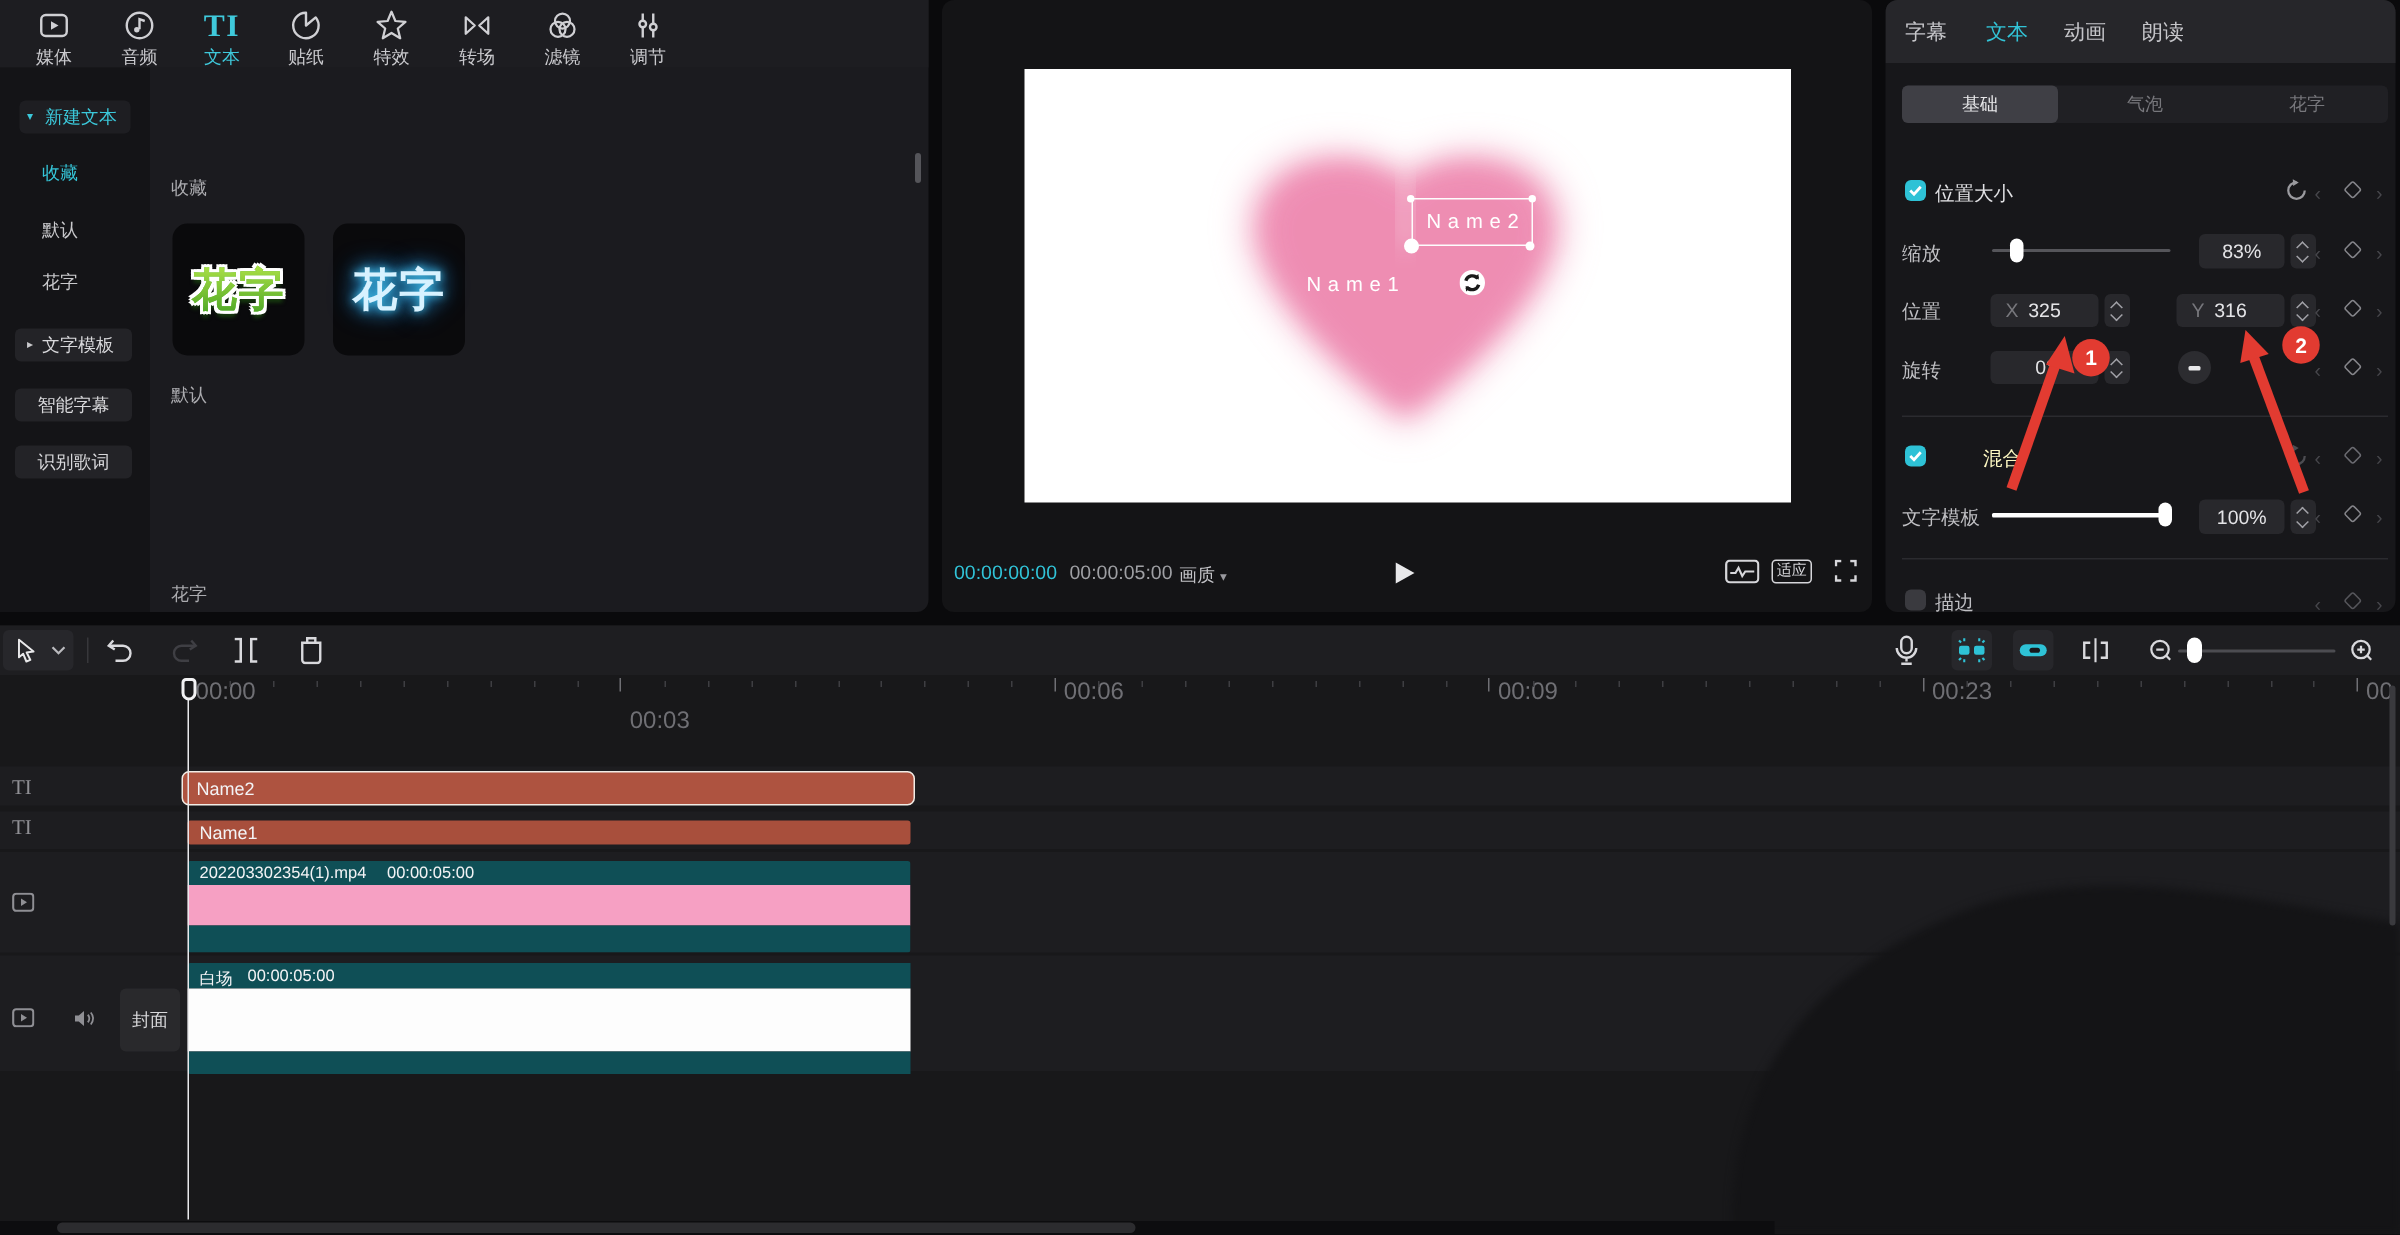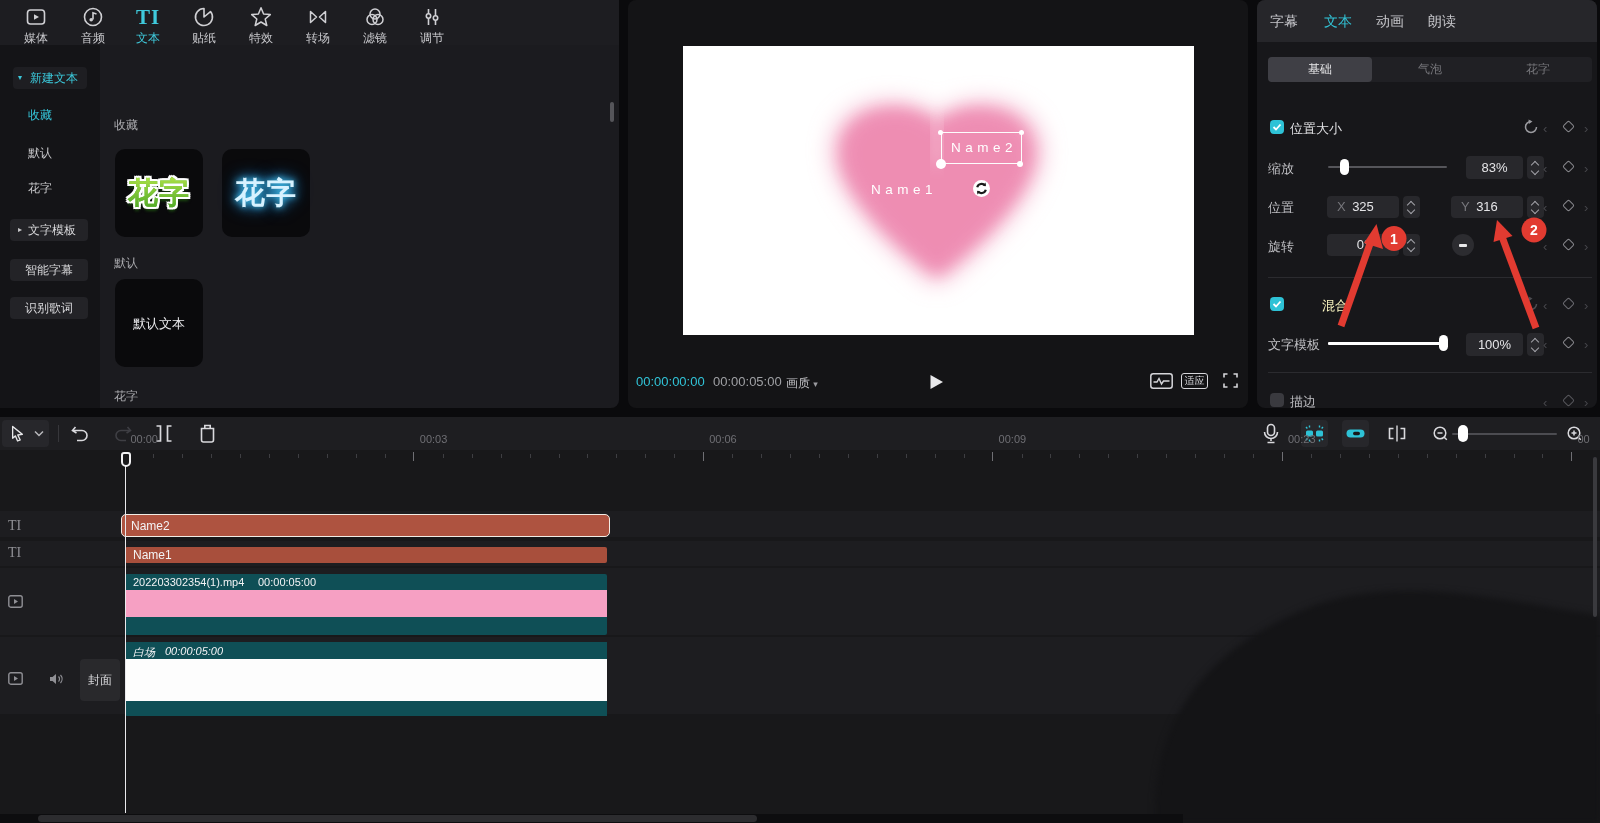--- a/index.html
+++ b/index.html
@@ -45,21 +45,21 @@
   .kfarr{position:absolute;color:#46464b;font-size:13px;line-height:13px;}
   .slidertrack{position:absolute;height:2px;background:#55555a;border-radius:1px;}
   .sliderknob{position:absolute;width:9px;height:16px;background:#fff;border-radius:4.5px;}
   
   #timeline{left:0;top:417px;width:1600px;height:406px;background:#18181a;}
   #ttoolbar{left:0;top:0;width:1600px;height:33px;background:#1e1e21;}
   .lane{position:absolute;left:0;width:1600px;background:#1d1d20;}
   .clip{position:absolute;overflow:hidden;}
   .cliptext{position:absolute;color:#f3f3f5;font-size:11px;white-space:nowrap;}
   .tick{position:absolute;top:37px;width:1px;height:3.5px;background:#3e3e42;}
-  .majlab{position:absolute;top:16px;color:#6f6f74;font-size:11px;white-space:nowrap;}
+  .majlab{position:absolute;top:36px;color:#6f6f74;font-size:16px;white-space:nowrap;}
 </style>
 </head>
 <body>
 <div id="stage">
   <div class="abs" id="leftpanel">
     <div class="abs" id="topbar">
       <div class="tbi" style="left:8px;">
         <svg width="24" height="24" viewBox="0 0 24 24">
             <rect x="3.5" y="5" width="17" height="14" rx="3" fill="none" stroke="#d0d0d4" stroke-width="1.6"></rect>
             <path d="M10 9.2 L15 12 L10 14.8 Z" fill="#d0d0d4"></path>
@@ -131,23 +131,20 @@
     <div class="abs" style="left:610px;top:102px;width:4px;height:20px;border-radius:2px;background:#55555a;"></div>
     <div class="seclabel" style="left:114px;top:117px;">收藏</div>
     <div class="card" style="left:115px;top:149px;">
       <div style="position:absolute;left:0;top:24px;width:88px;text-align:center;font-size:30px;font-weight:bold;color:#5cb832;letter-spacing:1px;text-shadow:-2px -2px 0 #fff,2px -2px 0 #fff,-2px 2px 0 #fff,2px 2px 0 #fff,0 -2px 0 #fff,0 2px 0 #fff,-2px 0 0 #fff,2px 0 0 #fff,0 4px 3px #1c4d10;">花字</div>
       <div style="position:absolute;left:0;top:24px;width:88px;text-align:center;font-size:30px;font-weight:bold;color:transparent;background:linear-gradient(#b8e84a,#3f9e22);-webkit-background-clip:text;background-clip:text;letter-spacing:1px;">花字</div>
     </div>
     <div class="card" style="left:222px;top:149px;">
       <div style="position:absolute;left:0;top:24px;width:88px;text-align:center;font-size:30px;font-weight:bold;color:#d7f2ff;letter-spacing:1px;text-shadow:0 0 6px #49c8f0,0 0 12px #2aa6e8,0 0 18px #1b7fd4;">花字</div>
     </div>
     <div class="seclabel" style="left:114px;top:255px;">默认</div>
-    <div class="card" style="left:115px;top:279px;">
-      <div style="position:absolute;left:0;top:36px;width:88px;text-align:center;font-size:13px;color:#e9e9ec;">默认文本</div>
-    </div>
     <div class="seclabel" style="left:114px;top:388px;">花字</div>
   </div>
   <div class="abs" id="player">
     <div class="abs" id="canvas">
       <svg width="511" height="289" viewBox="0 0 511 289">
         <defs>
           <filter id="hb1" x="-60%" y="-60%" width="220%" height="220%">
               <feGaussianBlur stdDeviation="11"></feGaussianBlur>
             </filter>
           <filter id="hb2" x="-60%" y="-60%" width="220%" height="220%">
@@ -353,21 +350,21 @@
         <div class="tick" style="left:153.34px;"></div>
         <div class="tick" style="left:182.28px;"></div>
         <div class="tick" style="left:211.22000000000003px;"></div>
         <div class="tick" style="left:240.16000000000003px;"></div>
         <div class="tick" style="left:269.1px;"></div>
         <div class="tick" style="left:298.04px;"></div>
         <div class="tick" style="left:326.98px;"></div>
         <div class="tick" style="left:355.92px;"></div>
         <div class="tick" style="left:384.86px;"></div>
         <div class="abs" style="left:413.30000000000007px;top:35px;width:1px;height:9px;background:#6f6f74;"></div>
-        <div class="majlab" style="left:419.80000000000007px;">00:03</div>
+        <div class="majlab" style="left:419.80000000000007px;margin-top:19px;">00:03</div>
         <div class="tick" style="left:442.74px;"></div>
         <div class="tick" style="left:471.68000000000006px;"></div>
         <div class="tick" style="left:500.62px;"></div>
         <div class="tick" style="left:529.5600000000001px;"></div>
         <div class="tick" style="left:558.5px;"></div>
         <div class="tick" style="left:587.44px;"></div>
         <div class="tick" style="left:616.38px;"></div>
         <div class="tick" style="left:645.32px;"></div>
         <div class="tick" style="left:674.26px;"></div>
         <div class="abs" style="left:702.7px;top:35px;width:1px;height:9px;background:#6f6f74;"></div>
@@ -436,21 +433,21 @@
     <div class="clip" style="left:125px;top:129.5px;width:482px;height:16px;background:#a84f3c;border-radius:2px;">
       <div class="cliptext" style="left:8px;top:1.5px;font-size:12px;">Name1</div>
     </div>
     <div class="clip" style="left:125px;top:157px;width:482px;height:60.5px;border-radius:2px;">
       <div class="abs" style="left:0;top:0;width:482px;height:16px;background:#0f4f56;"></div>
       <div class="cliptext" style="left:8px;top:2px;">202203302354(1).mp4</div>
       <div class="cliptext" style="left:133px;top:2px;">00:00:05:00</div>
       <div class="abs" style="left:0;top:16px;width:482px;height:27px;background:#f6a0c3;"></div>
       <div class="abs" style="left:0;top:43px;width:482px;height:17.5px;background:#0f4f56;"></div>
     </div>
-    <div class="clip" style="left:125px;top:225px;width:504px;height:74px;border-radius:2px;font-style:italic;">
+    <div class="clip" style="left:125px;top:225px;width:504px;height:74px;border-radius:2px;">
       <div class="abs" style="left:0;top:0;width:482px;height:16.5px;background:#0f4f56;"></div>
       <div class="cliptext" style="left:8px;top:2.5px;">白场</div>
       <div class="cliptext" style="left:40px;top:2.5px;">00:00:05:00</div>
       <div class="abs" style="left:0;top:16.5px;width:482px;height:42.5px;background:#fdfdfd;"></div>
       <div class="abs" style="left:0;top:59px;width:482px;height:15px;background:#0f4f56;"></div>
     </div>
 
     <div class="abs" style="left:125px;top:36px;width:1.2px;height:360px;background:#e9e9ec;"></div>
     <div class="abs" style="left:120.5px;top:35px;width:10.5px;height:15px;border:2px solid #f2f2f4;border-radius:3px 3px 5px 5px;background:#1a1a1c;"></div>
 

